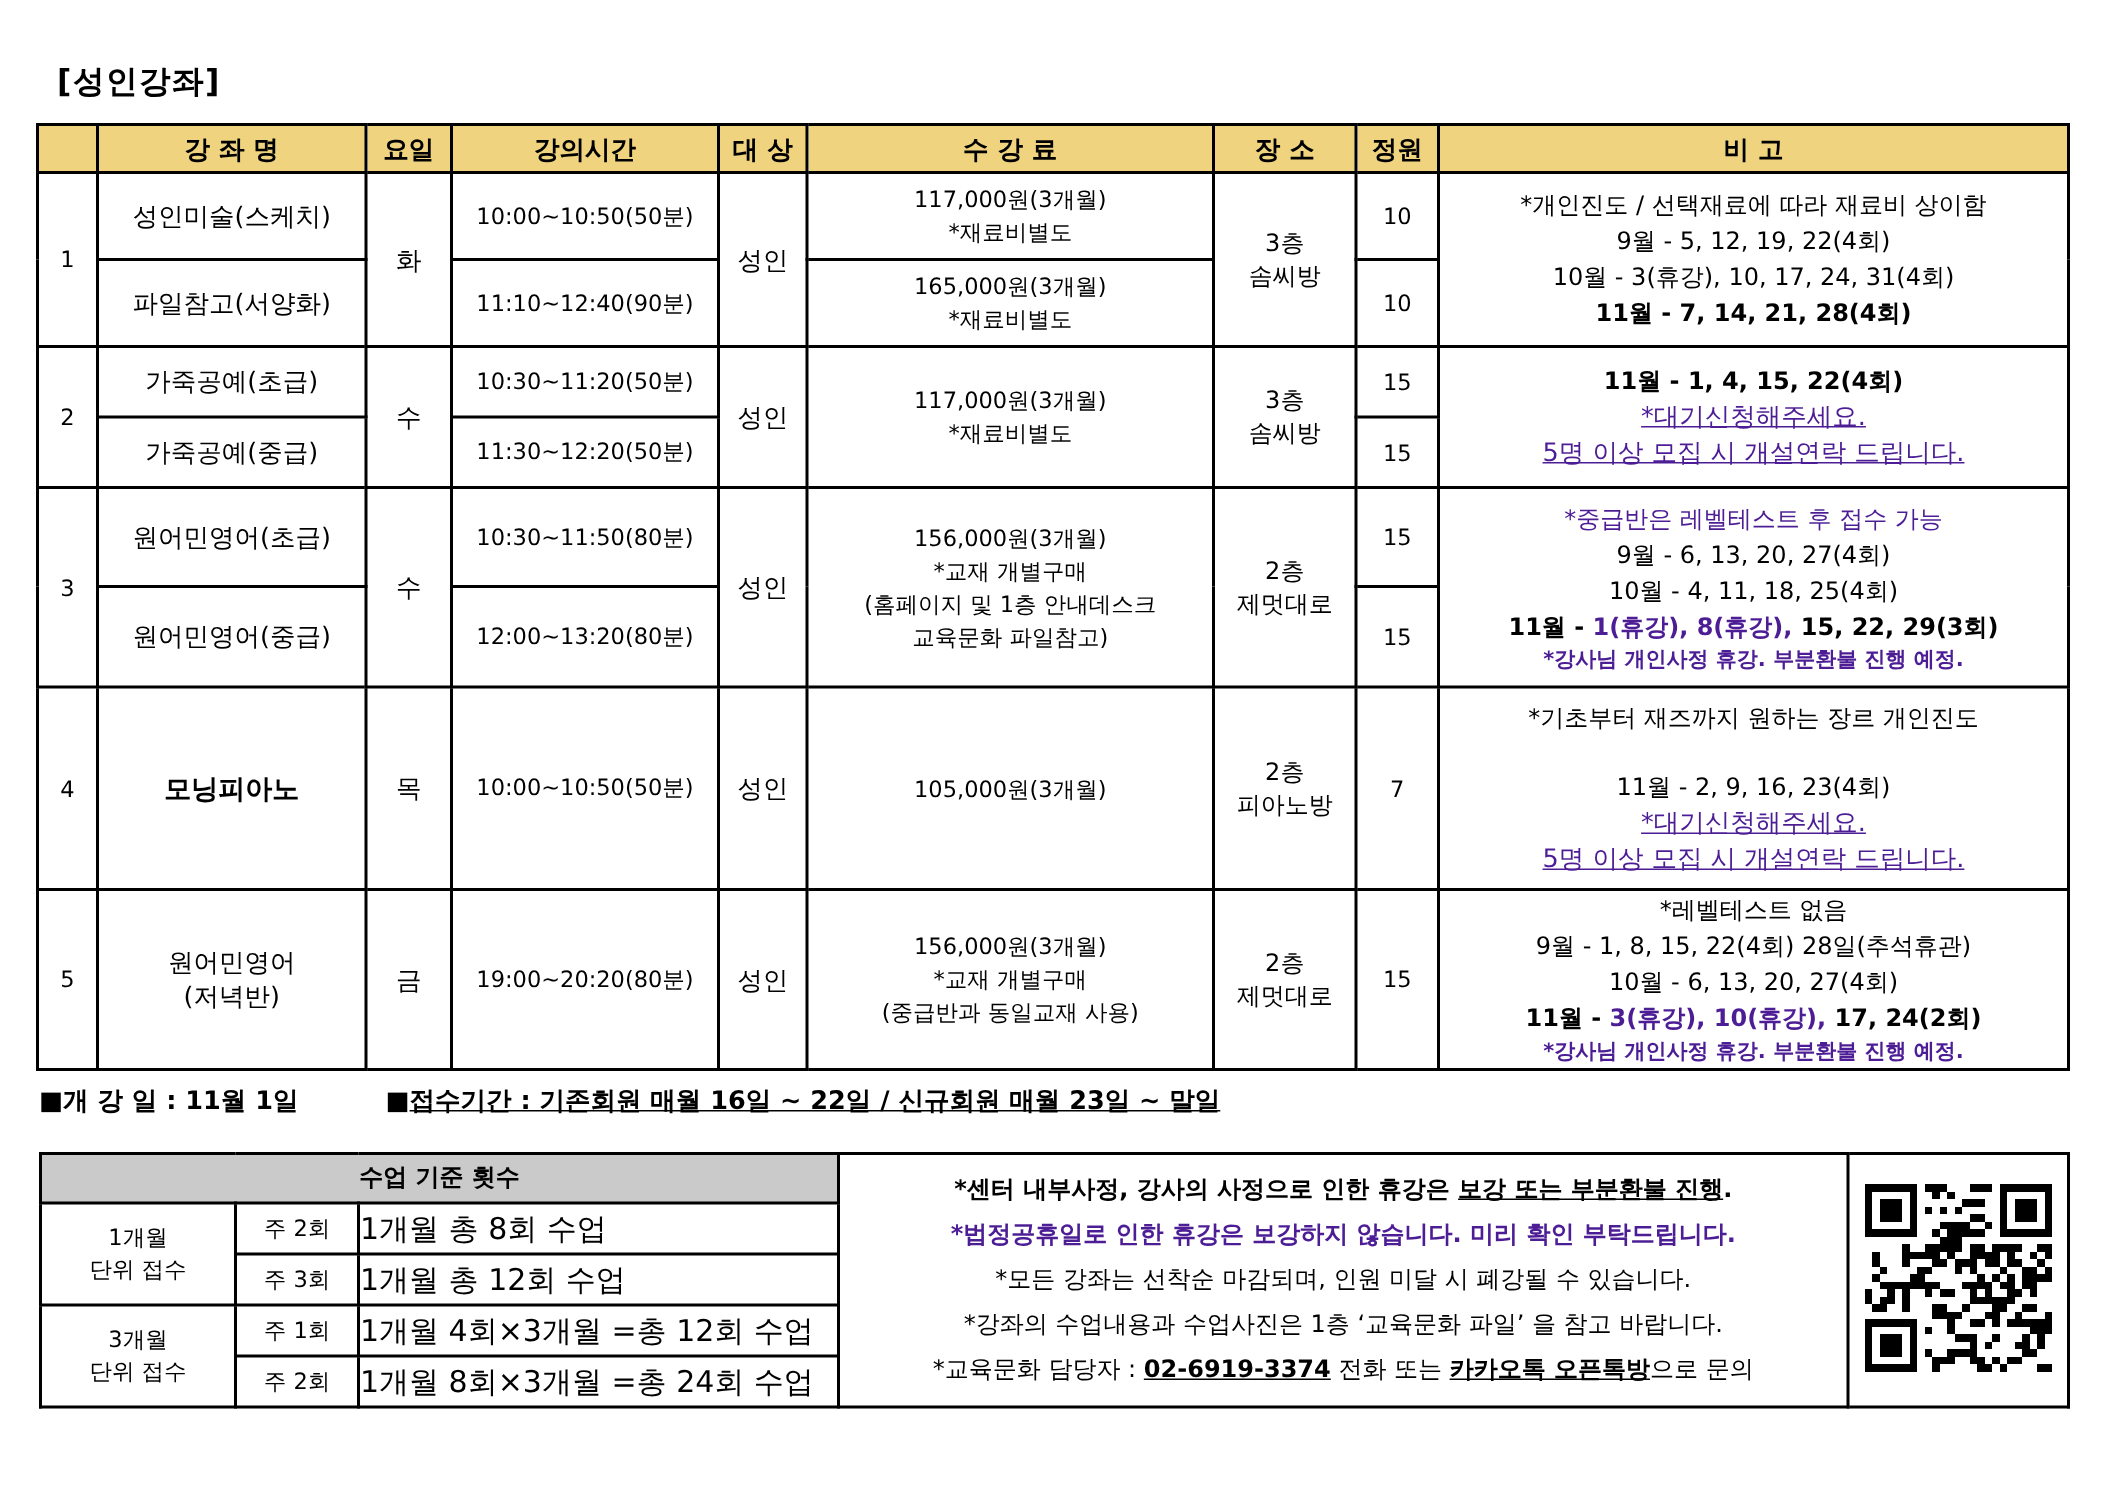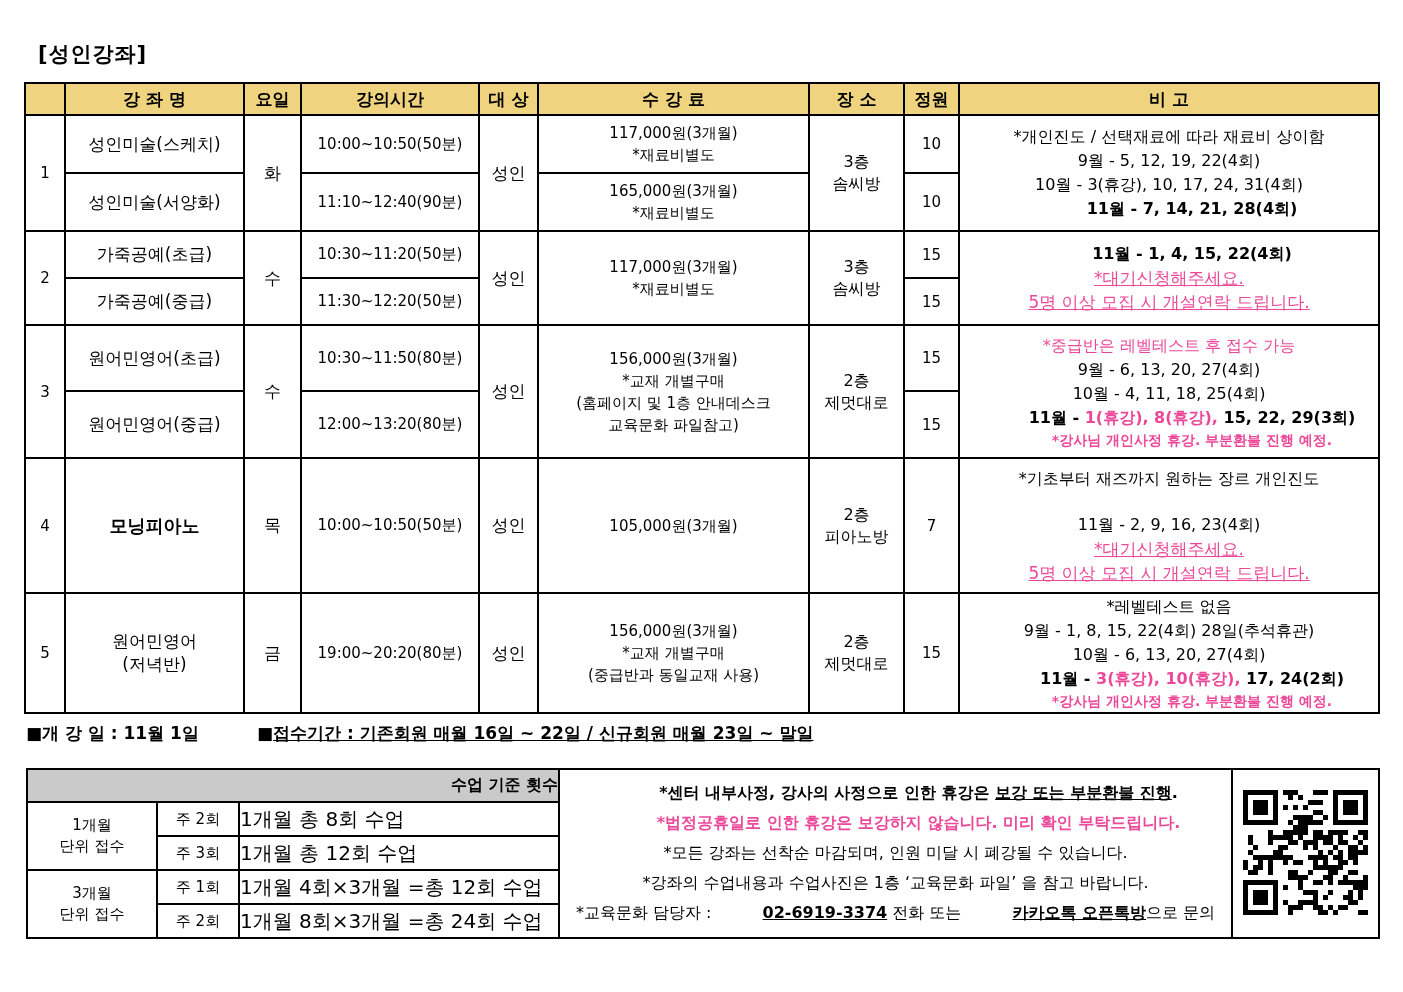--- a/index.html
+++ b/index.html
@@ -13,35 +13,35 @@
   .main-table th{background:#efd37e;font-weight:bold;font-size:17px;height:30px;margin-top:32px;}
   .c-num{font-size:15px;}
   .c-name{font-size:17px;}
   .c-name.big{font-weight:bold;font-size:18px;}
   .c-day{font-size:17px;}
   .c-time{font-size:15px;}
   .c-fee{font-size:15px;line-height:22px;}
   .c-place{font-size:16px;line-height:22px;}
   .c-cap{font-size:15px;}
   .c-note{font-size:16px;line-height:24px;}
-  .b{font-weight:bold;padding-left:46px;}
-  .red{color:#ec4899;}
+  .b{font-weight:bold;}
+  .red{color:#4c1d95;}
   .u{text-decoration:underline;}
   .sm{font-size:14px;line-height:20px;}
   .note-line{white-space:nowrap;}
   .spacer{height:22px;}
 
   
   .open-line{position:absolute;left:26px;top:722px;font-size:17px;font-weight:bold;white-space:nowrap;}
   .open-line .gap{display:inline-block;width:58px;}
 
   
   .bottom-table{position:absolute;left:26px;top:768px;width:1352px;}
   .bottom-table td{border:2px solid #000;vertical-align:middle;padding:0;}
-  .bt-head{background:#cacaca;font-weight:bold;font-size:16px;text-align:right;height:31px;}
+  .bt-head{background:#cacaca;font-weight:bold;font-size:16px;text-align:center;height:31px;}
   .bt-group{font-size:15px;text-align:center;line-height:21px;}
   .bt-freq{font-size:15px;text-align:center;}
   .bt-desc{font-size:20px;text-align:left;padding-left:10px;}
   .bt-notes{text-align:center;padding:6px 8px 6px 12px;}
   .bt-notes .nline{font-size:16px;margin:9px 0;white-space:nowrap;}
   .qr-cell{text-align:center;}
 </style>
 </head>
 <body>
 
@@ -88,21 +88,21 @@
     </td>
     <td class="c-cap">10</td>
     <td rowspan="2" class="c-note">
       <div class="note-line">*개인진도 / 선택재료에 따라 재료비 상이함</div>
       <div class="note-line">9월 - 5, 12, 19, 22(4회)</div>
       <div class="note-line">10월 - 3(휴강), 10, 17, 24, 31(4회)</div>
       <div class="note-line b">11월 - 7, 14, 21, 28(4회)</div>
     </td>
   </tr>
   <tr style="height:58px">
-    <td class="c-name">성인미술(서양화)</td>
+    <td class="c-name">파일참고(서양화)</td>
     <td class="c-time">11:10~12:40(90분)</td>
     <td class="c-fee">
       <div>165,000원(3개월)</div>
       <div>*재료비별도</div>
     </td>
     <td class="c-cap">10</td>
   </tr>
 
   <tr style="height:47px">
     <td rowspan="2" class="c-num">2</td>

